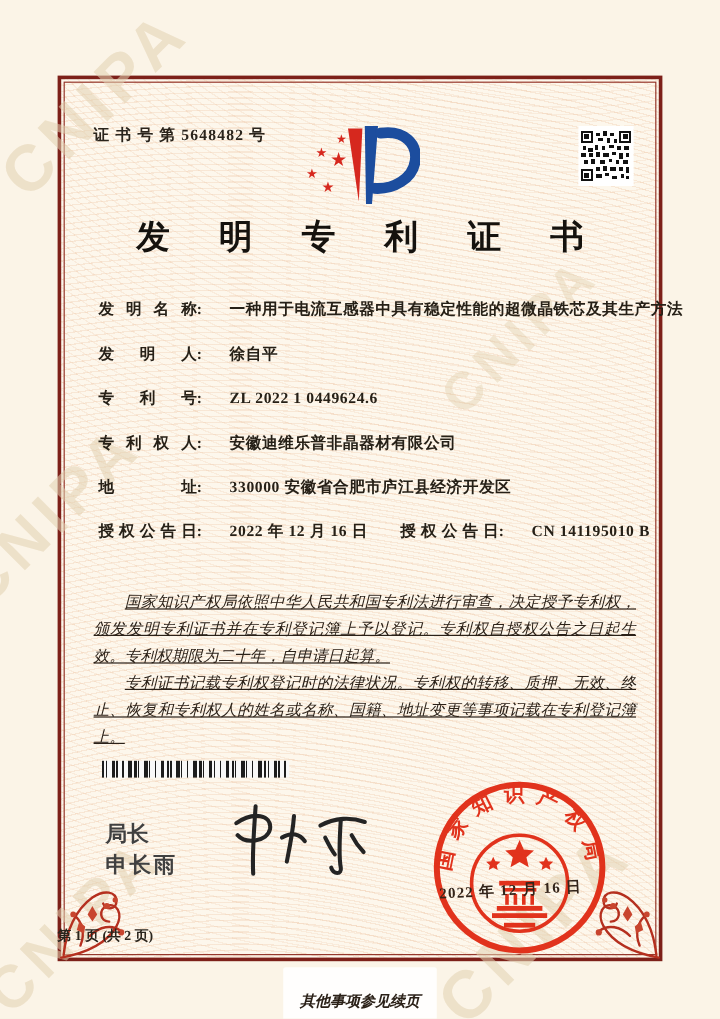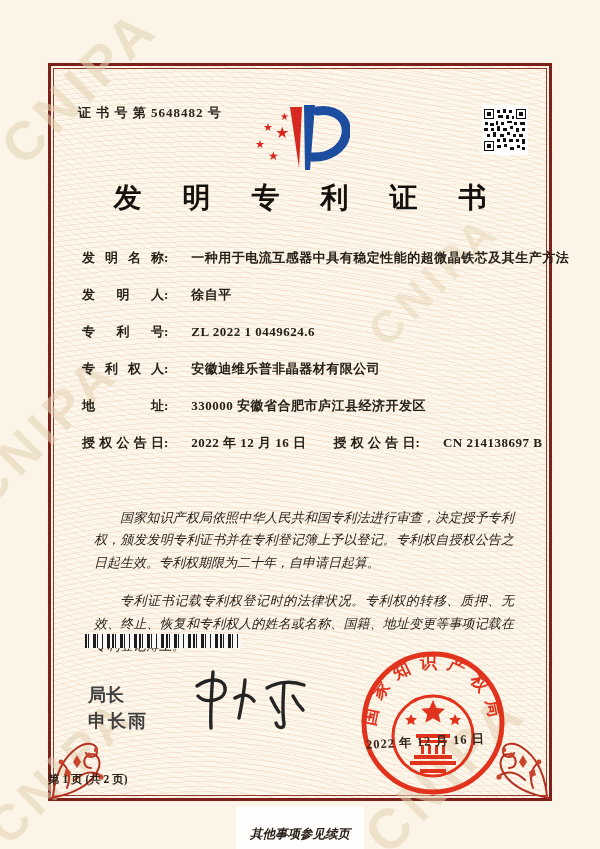--- a/index.html
+++ b/index.html
@@ -65,21 +65,21 @@
   .fields{position:absolute;left:82px;top:250px;width:460px;z-index:5;
     font-size:13px;font-weight:600;color:#262017;}
   .frow{white-space:nowrap;line-height:16px;margin-bottom:21px;}
   .flabel{display:inline-block;width:82px;text-align:justify;text-align-last:justify;vertical-align:top;}
   .colon{margin-right:11px;}
   .fvalue{letter-spacing:.5px;margin-left:12px;}
   .pair2{margin-left:27px;}
   
   .paras{position:absolute;left:78px;top:491px;width:452px;z-index:5;
     font-size:13px;line-height:22.4px;color:#2b2118;font-style:italic;text-align:justify;}
-  .paras p{margin:16px;text-indent:2em;font-weight:500;}
+  .paras p{margin:0;text-indent:2em;font-weight:500;text-decoration:underline;}
   
   .barcode{
     position:absolute;left:85px;top:634px;width:156px;height:14px;z-index:5;
     background:repeating-linear-gradient(90deg,
       #1c1c1c 0 2px,#f8f8f8 2px 3px,#1c1c1c 3px 4px,#f8f8f8 4px 8px,
       #1c1c1c 8px 11px,#f8f8f8 11px 12px,#1c1c1c 12px 13px,#f8f8f8 13px 17px,
       #1c1c1c 17px 18px,#f8f8f8 18px 22px,#1c1c1c 22px 25px,#f8f8f8 25px 27px);
   }
   
   .signer{position:absolute;left:88px;top:687px;z-index:6;font-size:18px;font-weight:700;color:#404040;}
@@ -223,21 +223,21 @@
     <div class="frow">
       <span class="flabel">专利号</span><span class="colon">:</span><span class="fvalue">ZL 2022 1 0449624.6</span>
     </div>
     <div class="frow">
       <span class="flabel">专利权人</span><span class="colon">:</span><span class="fvalue">安徽迪维乐普非晶器材有限公司</span>
     </div>
     <div class="frow">
       <span class="flabel">地址</span><span class="colon">:</span><span class="fvalue">330000  安徽省合肥市庐江县经济开发区</span>
     </div>
     <div class="frow">
-      <span class="flabel">授权公告日</span><span class="colon">:</span><span class="fvalue">2022 年 12 月 16 日</span><span class="pair2"></span><span class="flabel">授权公告日</span><span class="colon">:</span><span class="fvalue">CN 214138697 B</span>
+      <span class="flabel">授权公告日</span><span class="colon">:</span><span class="fvalue">2022 年 12 月 16 日</span><span class="pair2"></span><span class="flabel">授权公告日</span><span class="colon">:</span><span class="fvalue">CN 141195010 B</span>
     </div>
   </div>
 
   <div class="paras">
     <p>国家知识产权局依照中华人民共和国专利法进行审查，决定授予专利权，颁发发明专利证书并在专利登记簿上予以登记。专利权自授权公告之日起生效。专利权期限为二十年，自申请日起算。</p>
     <p>专利证书记载专利权登记时的法律状况。专利权的转移、质押、无效、终止、恢复和专利权人的姓名或名称、国籍、地址变更等事项记载在专利登记簿上。</p>
   </div>
 
   <div class="barcode"></div>
 

